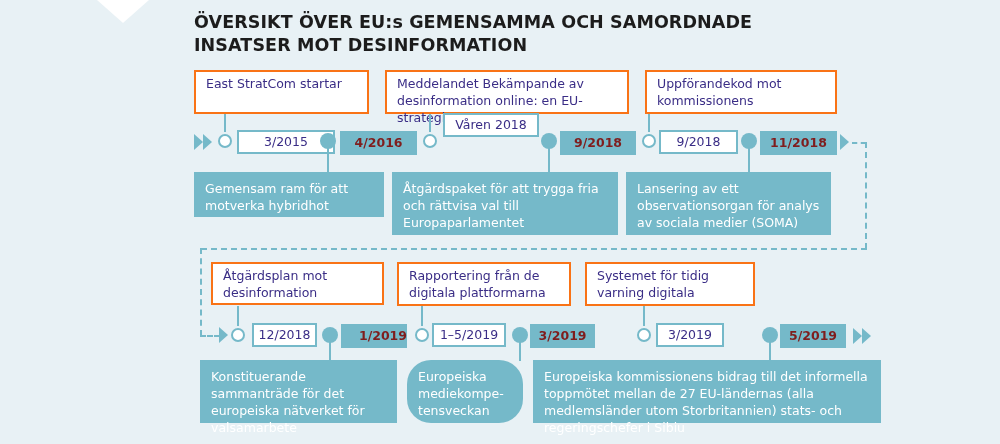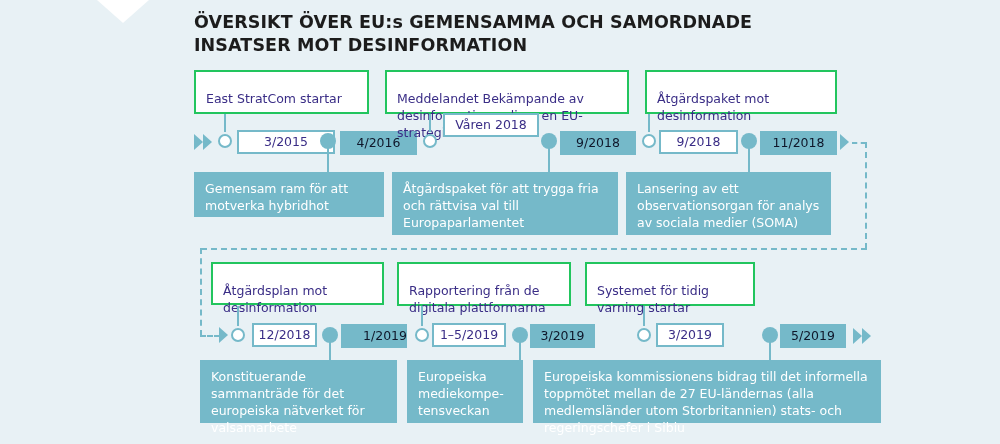--- a/index.html
+++ b/index.html
@@ -12,36 +12,36 @@
     position: absolute; left: 97px; top: 0; width: 0; height: 0;
     border-left: 26px solid transparent; border-right: 26px solid transparent;
     border-top: 23px solid #ffffff;
   }
   .title {
     position: absolute; left: 194px; top: 11px; width: 640px;
     font-size: 17.5px; font-weight: bold; color: #1c1c1c; line-height: 23px;
     letter-spacing: 0.1px;
   }
   .event-box {
-    position: absolute; background: #ffffff; border: 2px solid #22c55e;
+    position: absolute; background: #ffffff; border: 2px solid #f97316;
     box-sizing: border-box; color: #3a2d86; font-size: 12.5px; line-height: 17px;
-    padding: 18px 10px;
+    padding: 3px 10px;
   }
   .result-box {
     position: absolute; background: #75b9c9; color: #ffffff;
     font-size: 12.5px; line-height: 17px; padding: 8px 11px; box-sizing: border-box;
   }
   .date-outline {
     position: absolute; background: #ffffff; border: 2px solid #75b9c9;
     box-sizing: border-box; color: #3a2d86; font-size: 12.5px;
     text-align: center; height: 24px; line-height: 20px;
   }
   .date-filled {
-    position: absolute; background: #75b9c9; color: #0f172a;
-    font-size: 12.5px; text-align: center; height: 24px; line-height: 24px;
+    position: absolute; background: #75b9c9; color: #7f1d1d;
+    font-size: 12.5px; text-align: center; height: 24px; line-height: 24px; font-weight: bold;
   }
   .vline { position: absolute; width: 2px; background: #75b9c9; }
   .circle-open {
     position: absolute; width: 14px; height: 14px; border-radius: 50%;
     border: 2px solid #75b9c9; background: #ffffff; box-sizing: border-box;
   }
   .circle-filled {
     position: absolute; width: 16px; height: 16px; border-radius: 50%;
     background: #75b9c9;
   }
@@ -95,21 +95,21 @@
   <div class="circle-filled" style="left:541px; top:133px;"></div>
   <div class="vline" style="left:548px; top:147px; height:26px;"></div>
   <div class="date-filled" style="left:560px; top:131px; width:76px;">
     <span>9/2018</span>
   </div>
   <div class="result-box" style="left:392px; top:172px; width:226px; height:63px;">
     <span>Åtgärdspaket för att trygga fria och rättvisa val till Europaparlamentet</span>
   </div>
 
   <div class="event-box" style="left:645px; top:70px; width:192px; height:44px;">
-    <span>Åtgärdspaket mot desinformation</span>
+    <span>Uppförandekod mot kommissionens</span>
   </div>
   <div class="vline" style="left:648px; top:114px; height:18px;"></div>
   <div class="circle-open" style="left:642px; top:134px;"></div>
   <div class="date-outline" style="left:659px; top:130px; width:79px;">
     <span>9/2018</span>
   </div>
 
   <div class="circle-filled" style="left:741px; top:133px;"></div>
   <div class="vline" style="left:748px; top:147px; height:26px;"></div>
   <div class="date-filled" style="left:760px; top:131px; width:77px;">
@@ -156,26 +156,26 @@
   <div class="circle-open" style="left:415px; top:328px;"></div>
   <div class="date-outline" style="left:432px; top:323px; width:74px;">
     <span>1–5/2019</span>
   </div>
 
   <div class="circle-filled" style="left:512px; top:327px;"></div>
   <div class="vline" style="left:519px; top:341px; height:20px;"></div>
   <div class="date-filled" style="left:530px; top:324px; width:65px;">
     <span>3/2019</span>
   </div>
-  <div class="result-box" style="left:407px; top:360px; width:116px; height:63px;">
+  <div class="result-box" style="left:407px; top:360px; width:116px; height:63px;border-radius:24px;">
     <span>Europeiska mediekompe- tensveckan</span>
   </div>
 
   <div class="event-box" style="left:585px; top:262px; width:170px; height:44px;">
-    <span>Systemet för tidig varning startar</span>
+    <span>Systemet för tidig varning digitala</span>
   </div>
   <div class="vline" style="left:643px; top:306px; height:20px;"></div>
   <div class="circle-open" style="left:637px; top:328px;"></div>
   <div class="date-outline" style="left:656px; top:323px; width:68px;">
     <span>3/2019</span>
   </div>
 
   <div class="circle-filled" style="left:762px; top:327px;"></div>
   <div class="vline" style="left:769px; top:341px; height:20px;"></div>
   <div class="date-filled" style="left:780px; top:324px; width:66px;">

